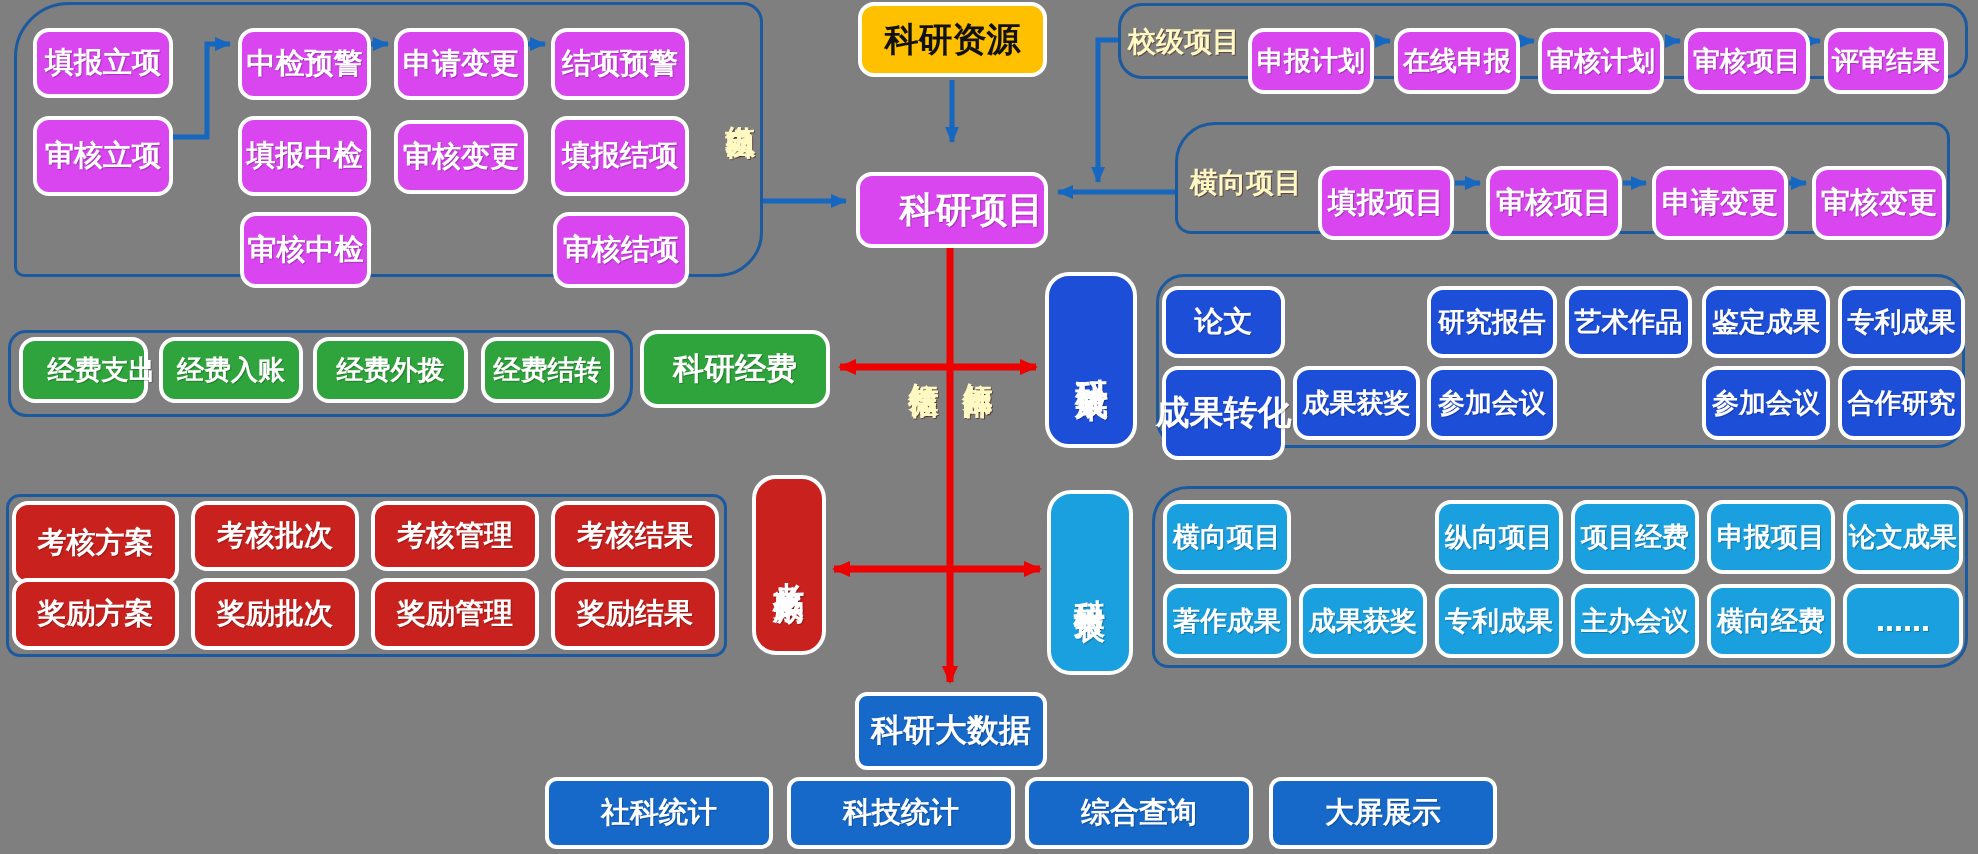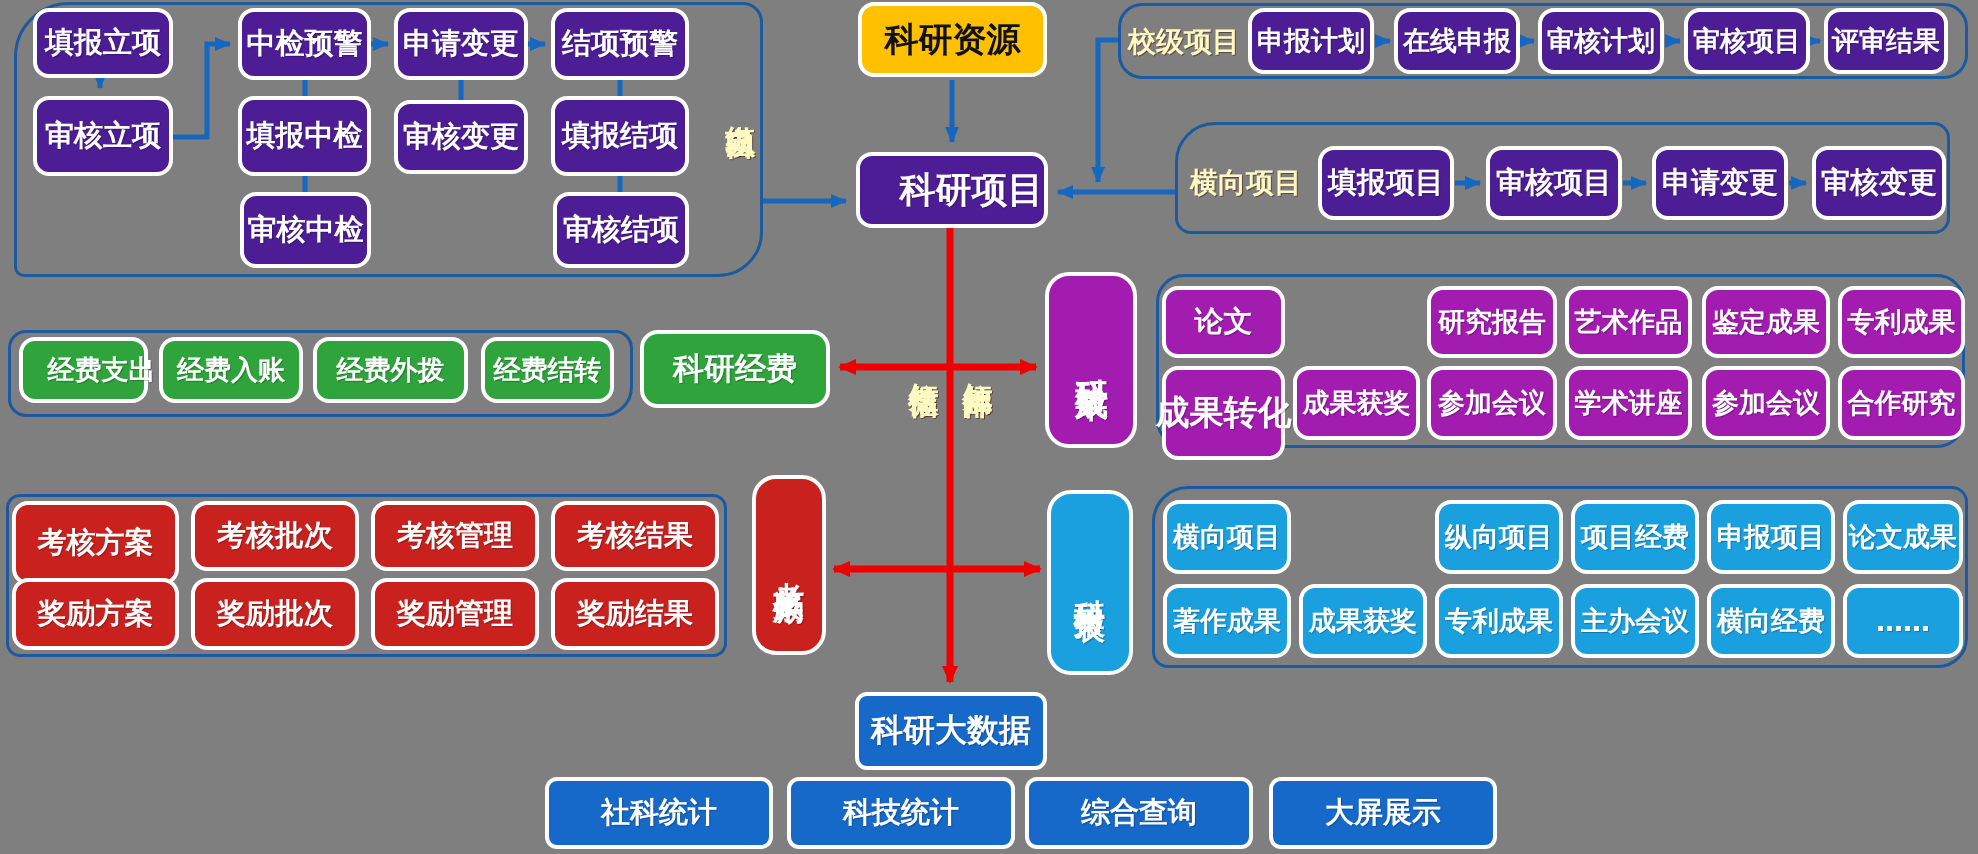--- a/index.html
+++ b/index.html
@@ -4,24 +4,24 @@
 <style>
   html,body{margin:0;padding:0;background:#6f6f6f;}
   #canvas{position:relative;width:1978px;height:854px;background:#7f7f7f;overflow:hidden;
           font-family:"DejaVu Sans",sans-serif;}
   svg.wires{position:absolute;left:0;top:0;z-index:1;}
   .cluster{position:absolute;border:3px solid #1c5aa0;box-sizing:border-box;z-index:2;}
   .n{position:absolute;display:flex;align-items:center;justify-content:center;
      font-weight:700;color:#fff;border:4px solid #fff;border-radius:16px;
      box-sizing:border-box;font-size:29px;white-space:nowrap;z-index:3;
      text-shadow:1px 1px 1px rgba(0,0,0,.25);}
-  .red{background:#4c1d95;}
+  .red{background:#d946ef;margin-top:20px;}
   .crimson{background:#c9211e;}
   .green{background:#2fa43c;}
-  .purple{background:#a21caf;}
+  .purple{background:#1d4ed8;}
   .cyan{background:#1aa0df;}
   .royal{background:#1669c9;border-radius:12px;}
   .yellow{background:#ffc000;color:#111;text-shadow:none;font-size:34px;}
   .vert{writing-mode:vertical-rl;text-orientation:upright;font-size:33px;
         letter-spacing:4px;border-radius:24px;}
   .lbl{position:absolute;color:#fef9c3;font-weight:800;font-size:30px;z-index:3;
        white-space:nowrap;text-shadow:1px 1px 0 rgba(60,0,0,.45);
        display:flex;align-items:center;justify-content:center;}
   .vlbl{writing-mode:vertical-rl;text-orientation:upright;letter-spacing:2px;}
   .big{font-size:36px;}
@@ -119,21 +119,20 @@
 
   <div class="n purple vert" style="left:1045px;top:272px;width:92px;height:176px;">科研成果</div>
   <div class="n purple" style="left:1162px;top:286px;width:123px;height:72px;">论文</div>
   <div class="n purple" style="left:1427px;top:286px;width:130px;height:72px;font-size:27px;">研究报告</div>
   <div class="n purple" style="left:1565px;top:286px;width:127px;height:72px;font-size:27px;">艺术作品</div>
   <div class="n purple" style="left:1702px;top:286px;width:128px;height:72px;font-size:27px;">鉴定成果</div>
   <div class="n purple" style="left:1838px;top:286px;width:127px;height:72px;font-size:27px;">专利成果</div>
   <div class="n purple" style="left:1162px;top:366px;width:123px;height:94px;font-size:34px;">成果转化</div>
   <div class="n purple" style="left:1293px;top:366px;width:127px;height:74px;font-size:27px;">成果获奖</div>
   <div class="n purple" style="left:1427px;top:366px;width:130px;height:74px;font-size:27px;">参加会议</div>
-  <div class="n purple" style="left:1565px;top:366px;width:127px;height:74px;font-size:27px;">学术讲座</div>
   <div class="n purple" style="left:1702px;top:366px;width:128px;height:74px;font-size:27px;">参加会议</div>
   <div class="n purple" style="left:1838px;top:366px;width:127px;height:74px;font-size:27px;">合作研究</div>
 
   <div class="n crimson" style="left:12px;top:501px;width:167px;height:84px;">考核方案</div>
   <div class="n crimson" style="left:191px;top:501px;width:168px;height:70px;">考核批次</div>
   <div class="n crimson" style="left:371px;top:501px;width:168px;height:70px;">考核管理</div>
   <div class="n crimson" style="left:551px;top:501px;width:168px;height:70px;">考核结果</div>
   <div class="n crimson" style="left:12px;top:578px;width:167px;height:72px;">奖励方案</div>
   <div class="n crimson" style="left:191px;top:578px;width:168px;height:72px;">奖励批次</div>
   <div class="n crimson" style="left:371px;top:578px;width:168px;height:72px;">奖励管理</div>

